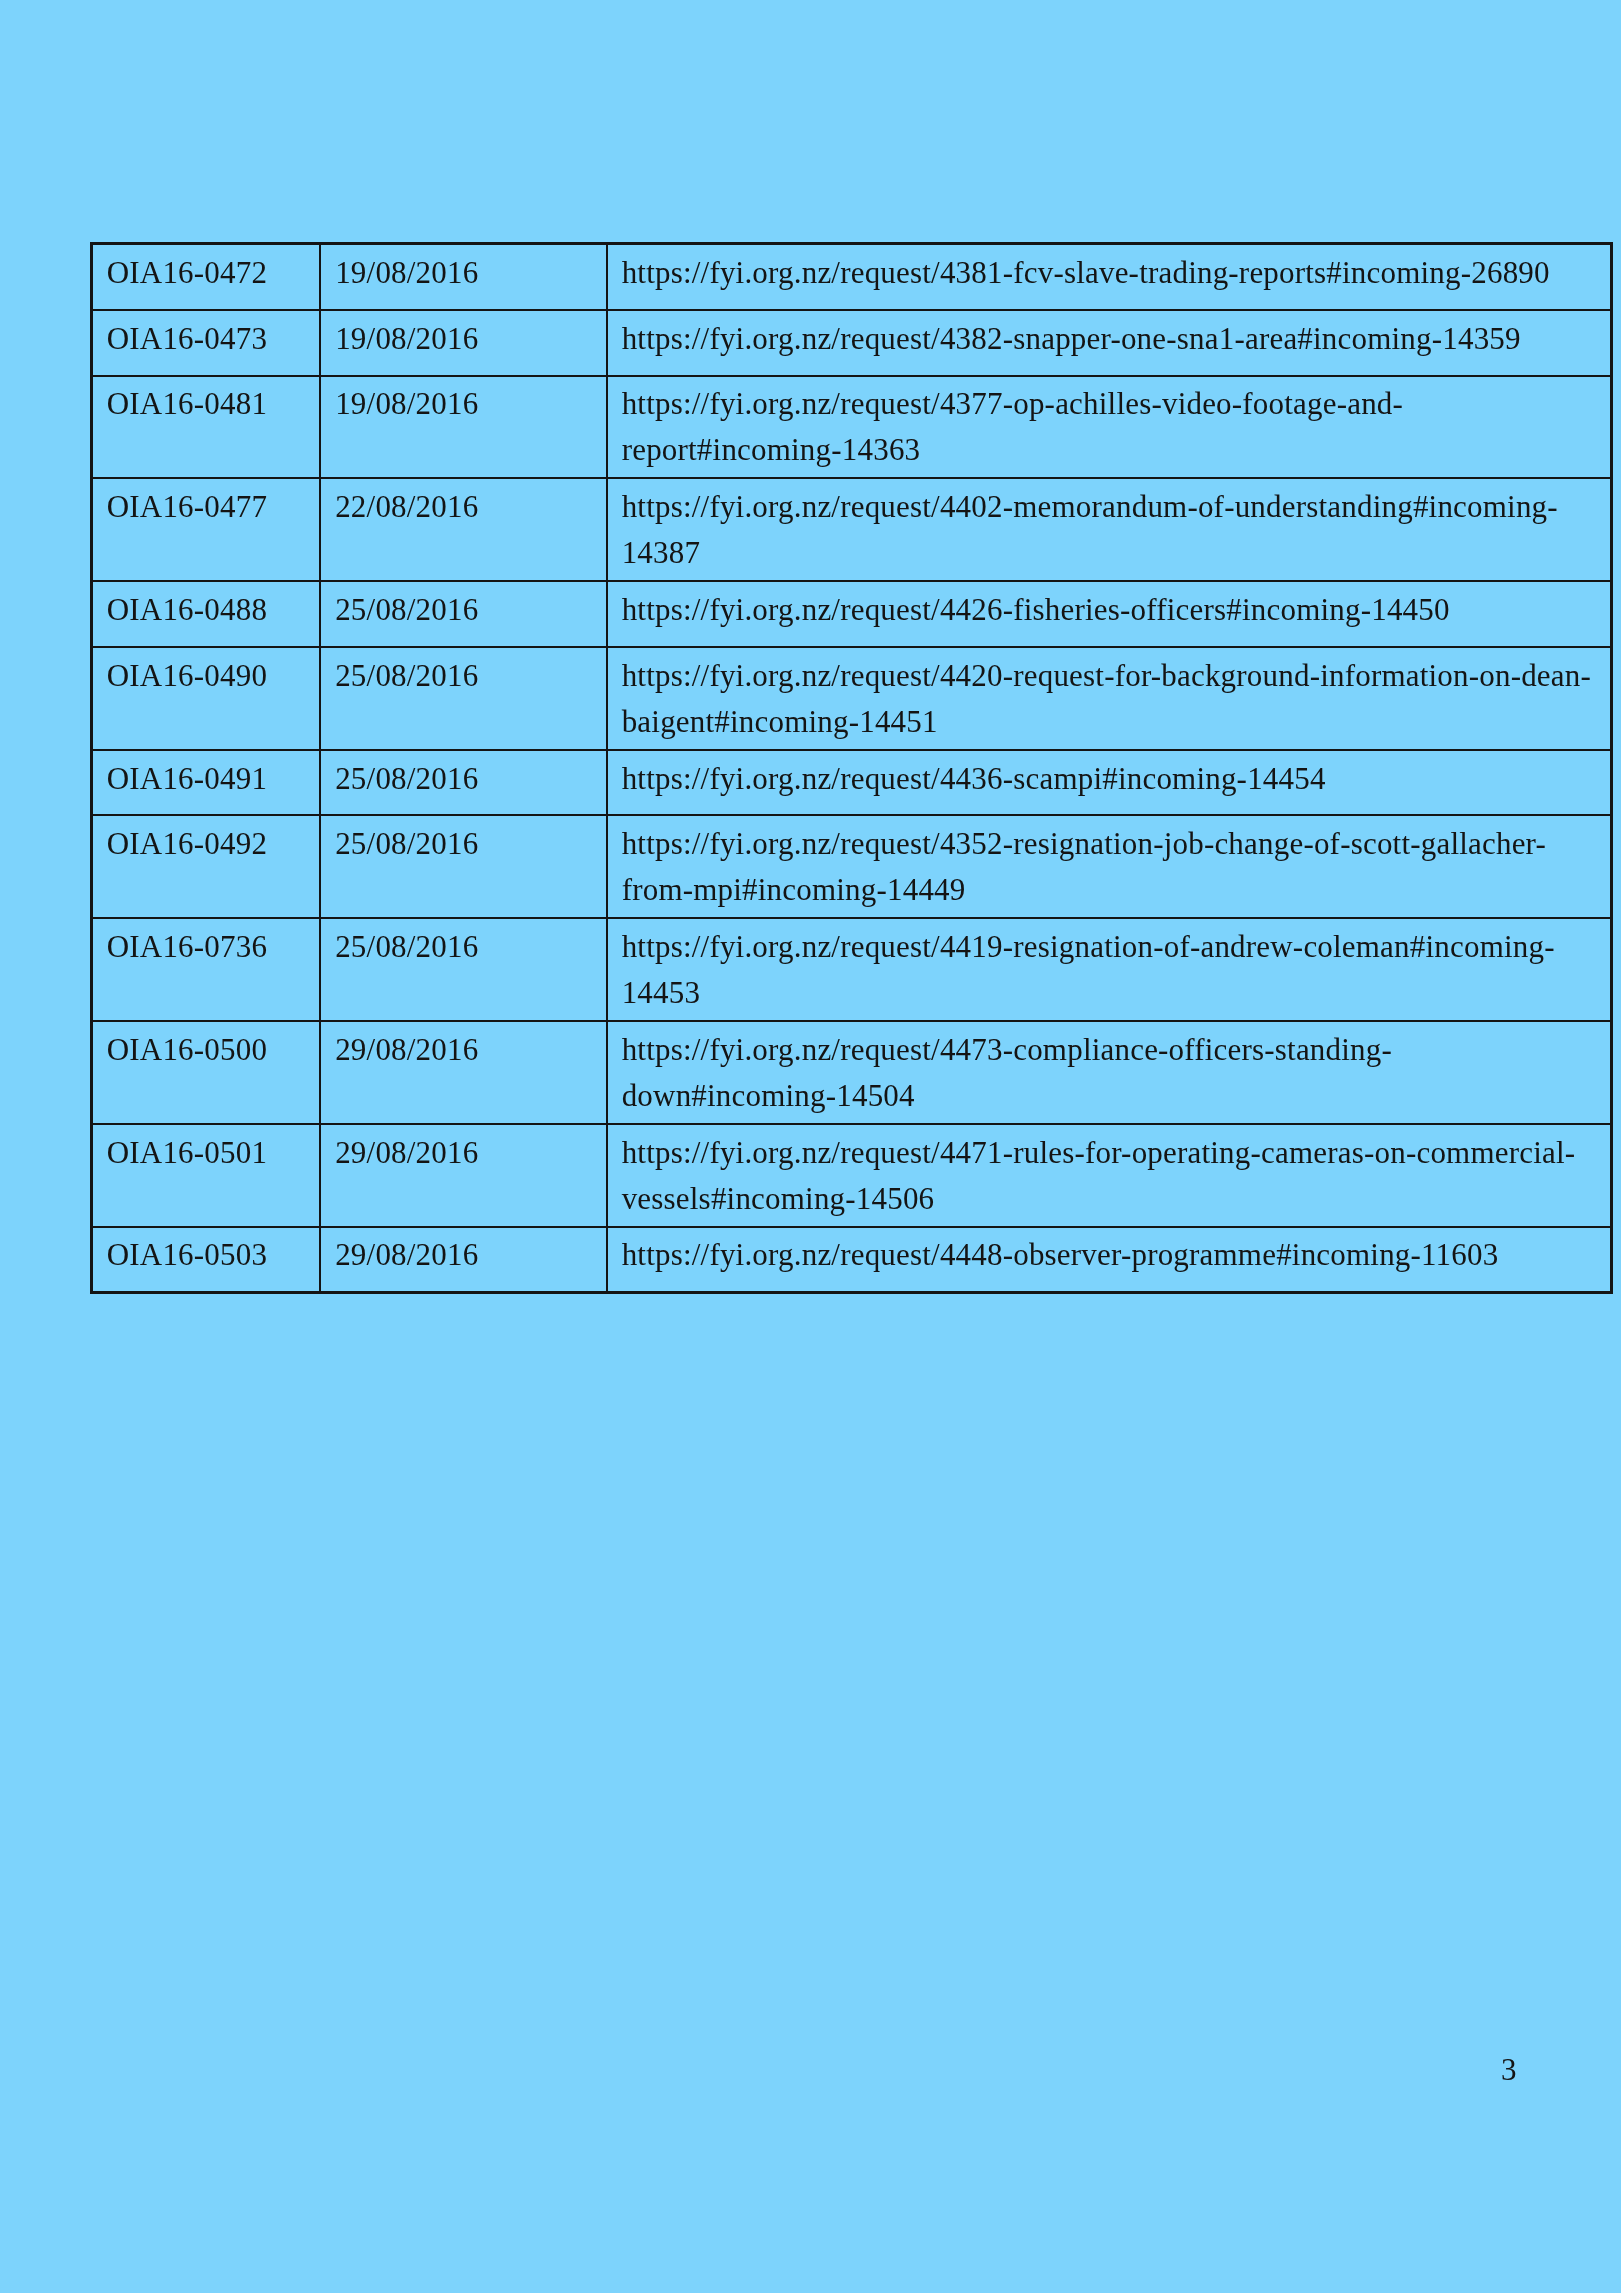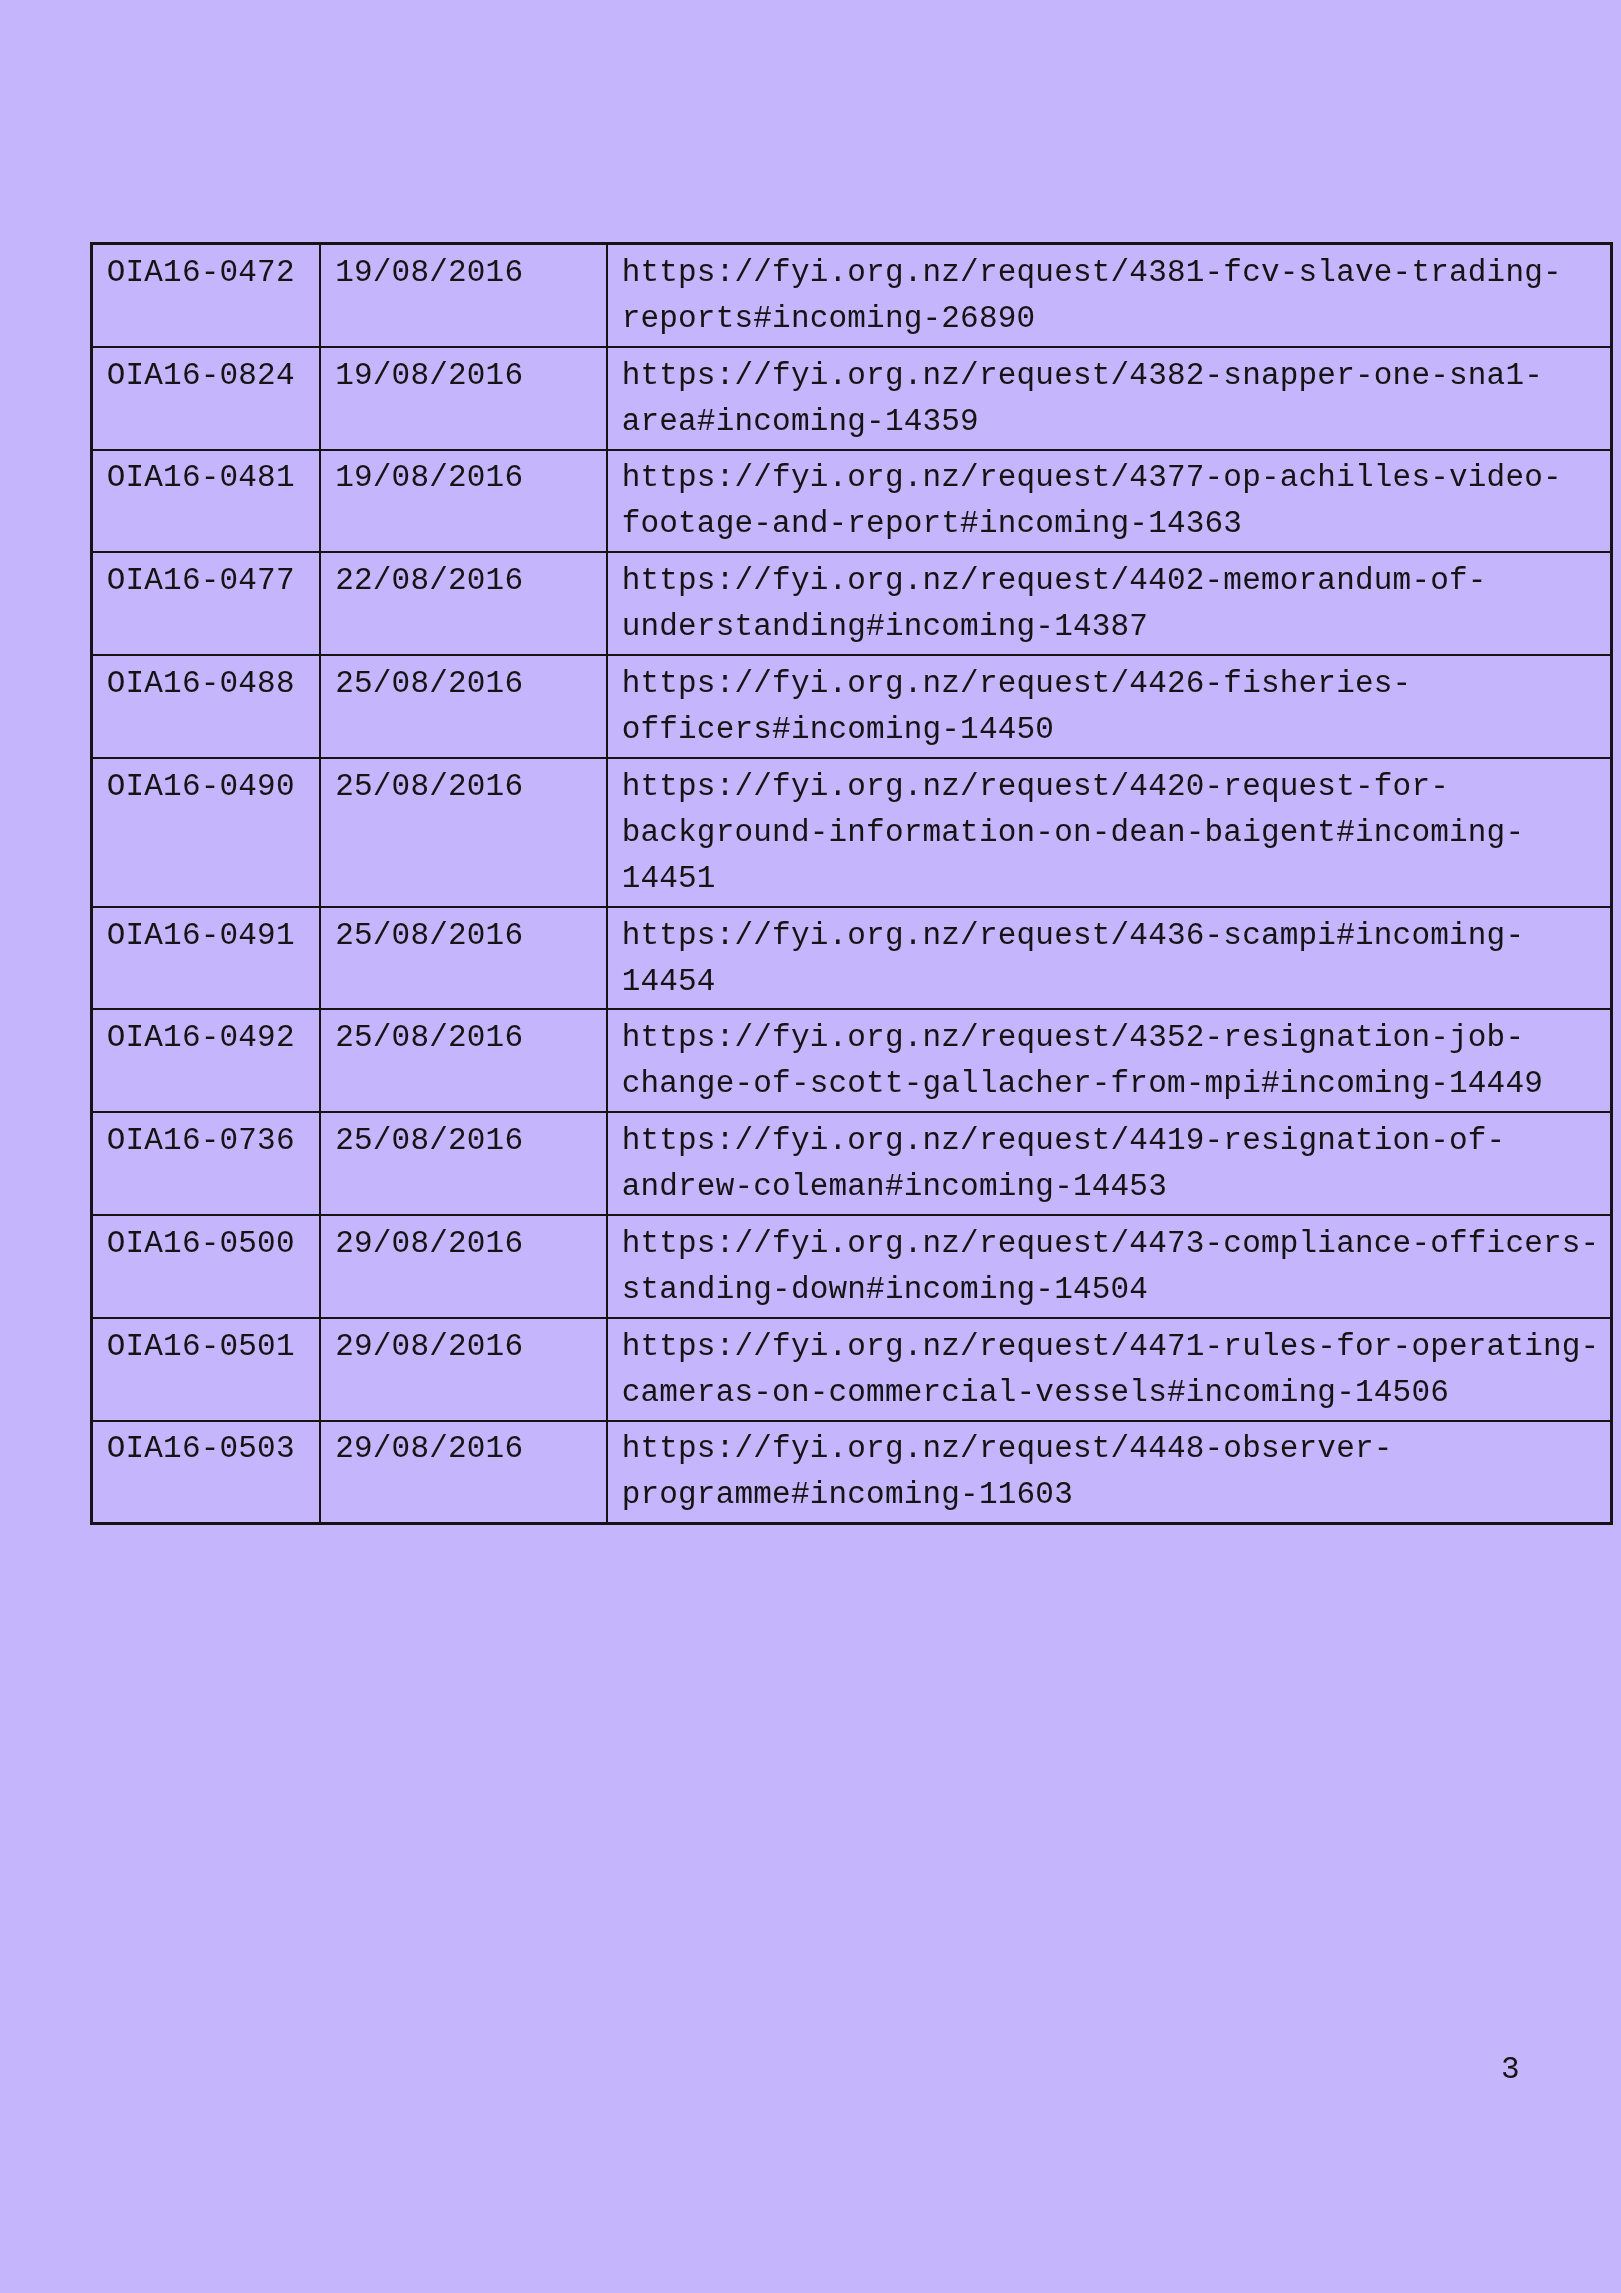--- a/index.html
+++ b/index.html
@@ -9,22 +9,22 @@
     width: 1621px;
     height: 2294px;
     position: relative;
     overflow: hidden;
   }
   .page {
     position: absolute;
     left: 0; top: 0;
     width: 1621px;
     height: 2294px;
-    background: #c4b5fd;
-    font-family: Liberation Mono, monospace;
+    background: #7dd3fc;
+    font-family: Liberation Serif, serif;
     color: #141414;
   }
   table.oia-table {
     position: absolute;
     left: 90px;
     top: 242px;
     width: 1443px;
     border-collapse: collapse;
     table-layout: fixed;
     border: 3.9px solid #141414;
@@ -60,21 +60,21 @@
 
   <table class="oia-table">
     <tbody>
     <tr>
       <td class="col-id">OIA16-0472</td>
       <td class="col-date">19/08/2016</td>
       <td class="col-url">https://fyi.org.nz/request/4381-fcv-slave-trading-reports#incoming-26890</td>
     </tr>
 
     <tr>
-      <td class="col-id">OIA16-0824</td>
+      <td class="col-id">OIA16-0473</td>
       <td class="col-date">19/08/2016</td>
       <td class="col-url">https://fyi.org.nz/request/4382-snapper-one-sna1-area#incoming-14359</td>
     </tr>
 
 
     <tr>
       <td class="col-id">OIA16-0481</td>
       <td class="col-date">19/08/2016</td>
       <td class="col-url">https://fyi.org.nz/request/4377-op-achilles-video-footage-and-report#incoming-14363</td>
     </tr>

